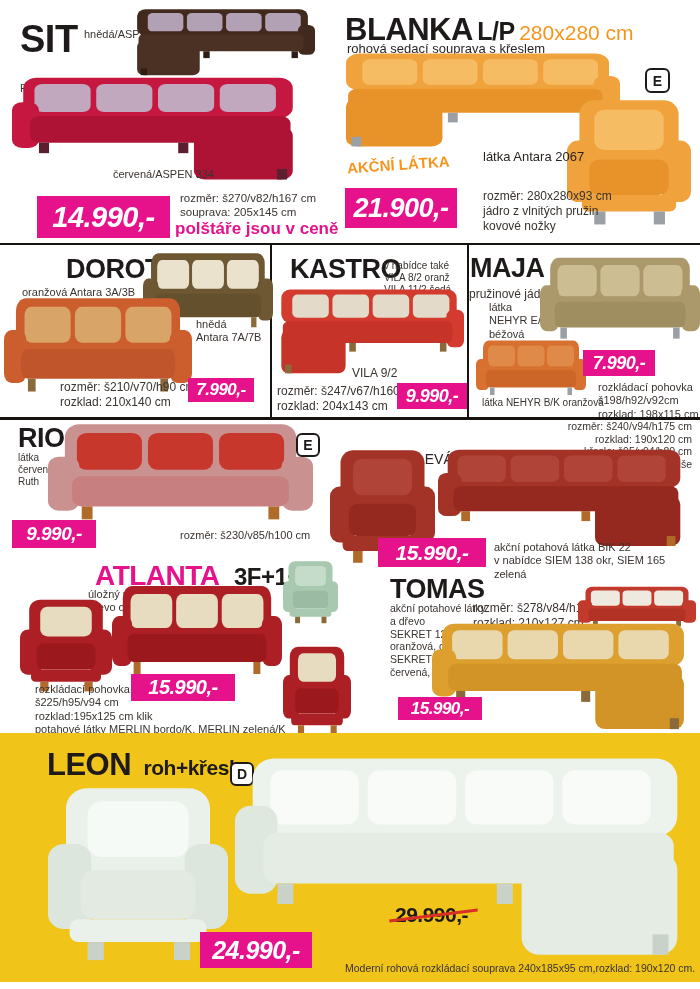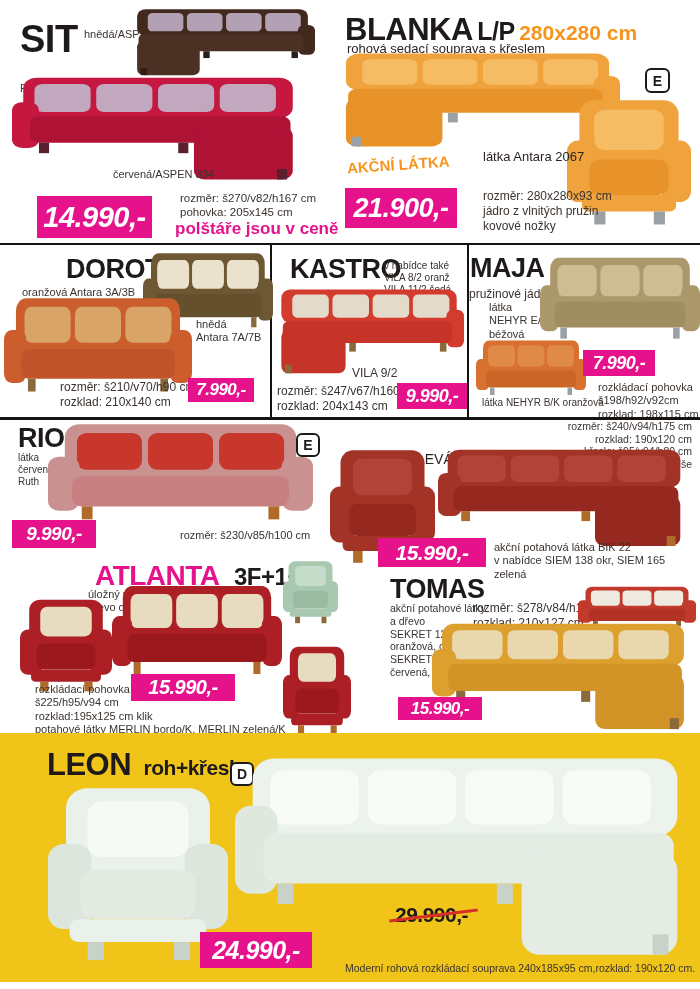--- a/index.html
+++ b/index.html
@@ -102,31 +102,31 @@
   <svg class="photo" style="left:130px; top:8px; width:185px; height:74px; --body:#42291E; --cushion:#B2A0B4; --seat:#4b3024; --leg:#2e1d14;">
       <use href="#sofa-corner-left"></use>
     </svg>
 
   <div class="abs sm" style="left:20px; top:82px;">PRAVÁ</div>
   <svg class="photo" style="left:12px; top:76px; width:292px; height:114px; --body:#C5173F; --cushion:#C2A8BF; --seat:#AE1336; --leg:#5a2030;">
       <use href="#sofa-corner-right"></use>
     </svg>
   <div class="abs sm" style="left:113px; top:168px;">červená/ASPEN 334</div>
 
-  <div class="price" style="left:37px; top:196px; width:115px; height:42px; font-size:29px;">14.990,-</div>
+  <div class="price" style="left:37px; top:196px; width:133px; height:42px; font-size:29px;">14.990,-</div>
   <div class="abs sm" style="left:180px; top:191px; font-size:11.5px;">
     <div>rozměr: š270/v82/h167 cm</div>
-    <div>pohovka: 205x145 cm</div>
+    <div>souprava: 205x145 cm</div>
   </div>
   <div class="abs magenta" style="left:175px; top:219px; font-size:17px; font-weight:bold;">polštáře jsou v ceně</div>
 
   <div class="abs" style="left:345px; top:12px; white-space:nowrap;">
     <span class="title" style="font-size:31px;">BLANKA</span>
     <span class="title" style="font-size:25px;">L/P</span>
-    <span class="orangetx" style="font-size:21px; font-weight:bold;">280x280 cm</span>
+    <span class="orangetx" style="font-size:21px; font-weight:normal;">280x280 cm</span>
   </div>
   <div class="abs" style="left:347px; top:41px; font-size:13px;">rohová sedací souprava s křeslem</div>
 
   <svg class="photo" style="left:335px; top:52px; width:285px; height:104px; --body:#F0A33C; --cushion:#F5BC63; --seat:#E8932A; --leg:#9aa0a6;">
       <use href="#sofa-corner-left"></use>
     </svg>
   <svg class="photo" style="left:567px; top:98px; width:124px; height:130px; --body:#F0A33C; --cushion:#F5BC63; --seat:#E8932A; --leg:#9aa0a6;">
       <use href="#armchair"></use>
     </svg>
 

